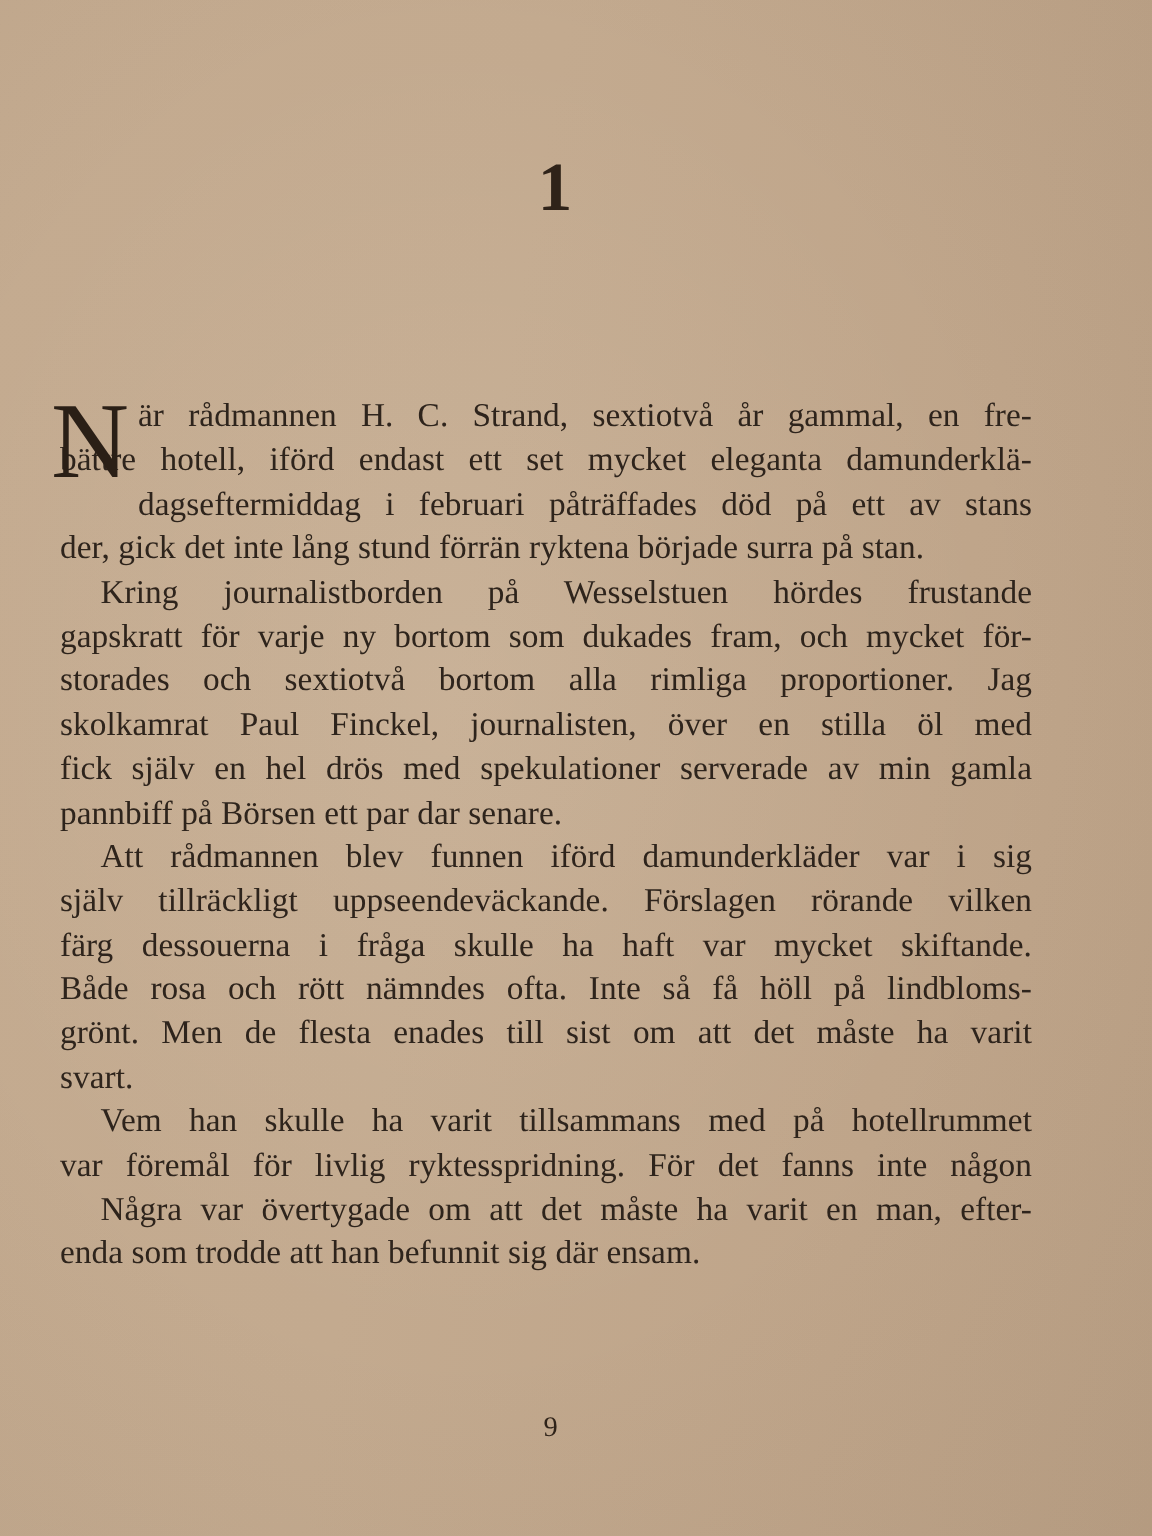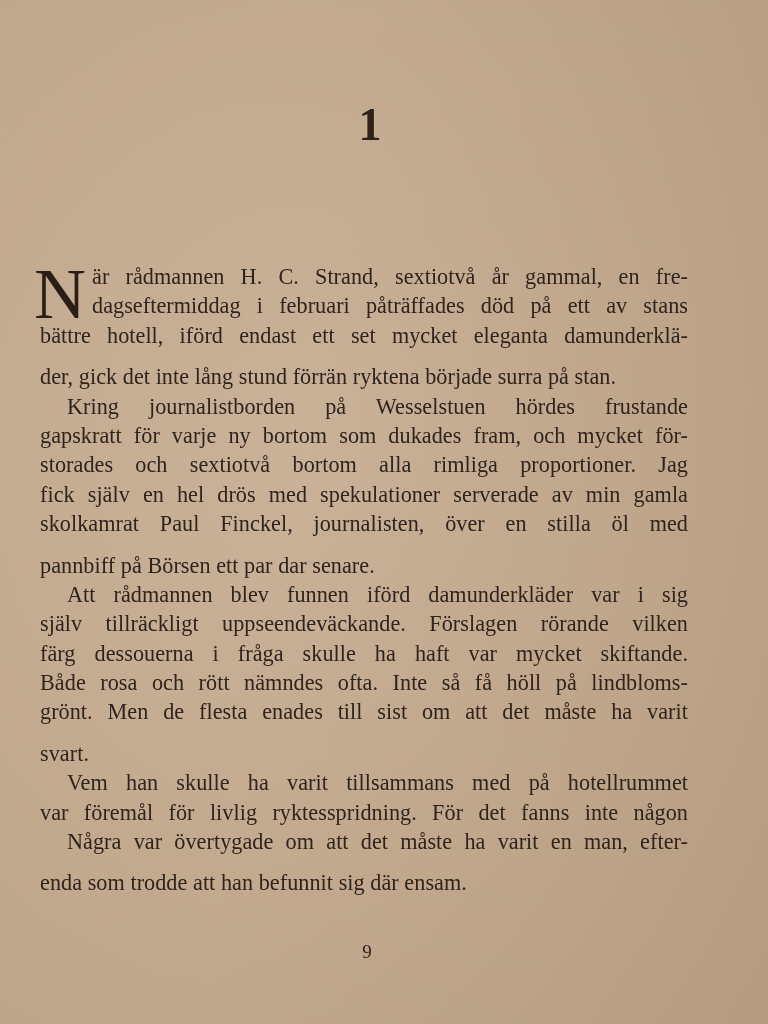--- a/index.html
+++ b/index.html
@@ -43,21 +43,20 @@
     }
     .line {
       display: block;
       white-space: nowrap;
       text-align: justify;
       text-align-last: justify;
       height: 29.4px;
     }
     .line.last {
       text-align-last: left;
-      margin-top: 12px;
     }
     .line.indent {
       padding-left: 27px;
     }
     .line.dropcap-indent {
       padding-left: 52px;
     }
     .drop-cap {
       position: absolute;
       left: -6px;
@@ -79,29 +78,29 @@
 </head>
 <body>
 
 <div class="page-shade"></div>
 
 <div class="chapter-number">1</div>
 
 <div class="body-text">
   <span class="drop-cap">N</span>
   <span class="line dropcap-indent">är rådmannen H. C. Strand, sextiotvå år gammal, en fre-</span>
+  <span class="line">bättre hotell, iförd endast ett set mycket eleganta damunderklä-</span>
   <span class="line dropcap-indent">dagseftermiddag i februari påträffades död på ett av stans</span>
-  <span class="line">bättre hotell, iförd endast ett set mycket eleganta damunderklä-</span>
   <span class="line last">der, gick det inte lång stund förrän ryktena började surra på stan.</span>
 
   <span class="line indent">Kring journalistborden på Wesselstuen hördes frustande</span>
   <span class="line">gapskratt för varje ny bortom som dukades fram, och mycket för-</span>
   <span class="line">storades och sextiotvå bortom alla rimliga proportioner. Jag</span>
+  <span class="line">skolkamrat Paul Finckel, journalisten, över en stilla öl med</span>
   <span class="line">fick själv en hel drös med spekulationer serverade av min gamla</span>
-  <span class="line">skolkamrat Paul Finckel, journalisten, över en stilla öl med</span>
   <span class="line last">pannbiff på Börsen ett par dar senare.</span>
 
   <span class="line indent">Att rådmannen blev funnen iförd damunderkläder var i sig</span>
   <span class="line">själv tillräckligt uppseendeväckande. Förslagen rörande vilken</span>
   <span class="line">färg dessouerna i fråga skulle ha haft var mycket skiftande.</span>
   <span class="line">Både rosa och rött nämndes ofta. Inte så få höll på lindbloms-</span>
   <span class="line">grönt. Men de flesta enades till sist om att det måste ha varit</span>
   <span class="line last">svart.</span>
 
   <span class="line indent">Vem han skulle ha varit tillsammans med på hotellrummet</span>

